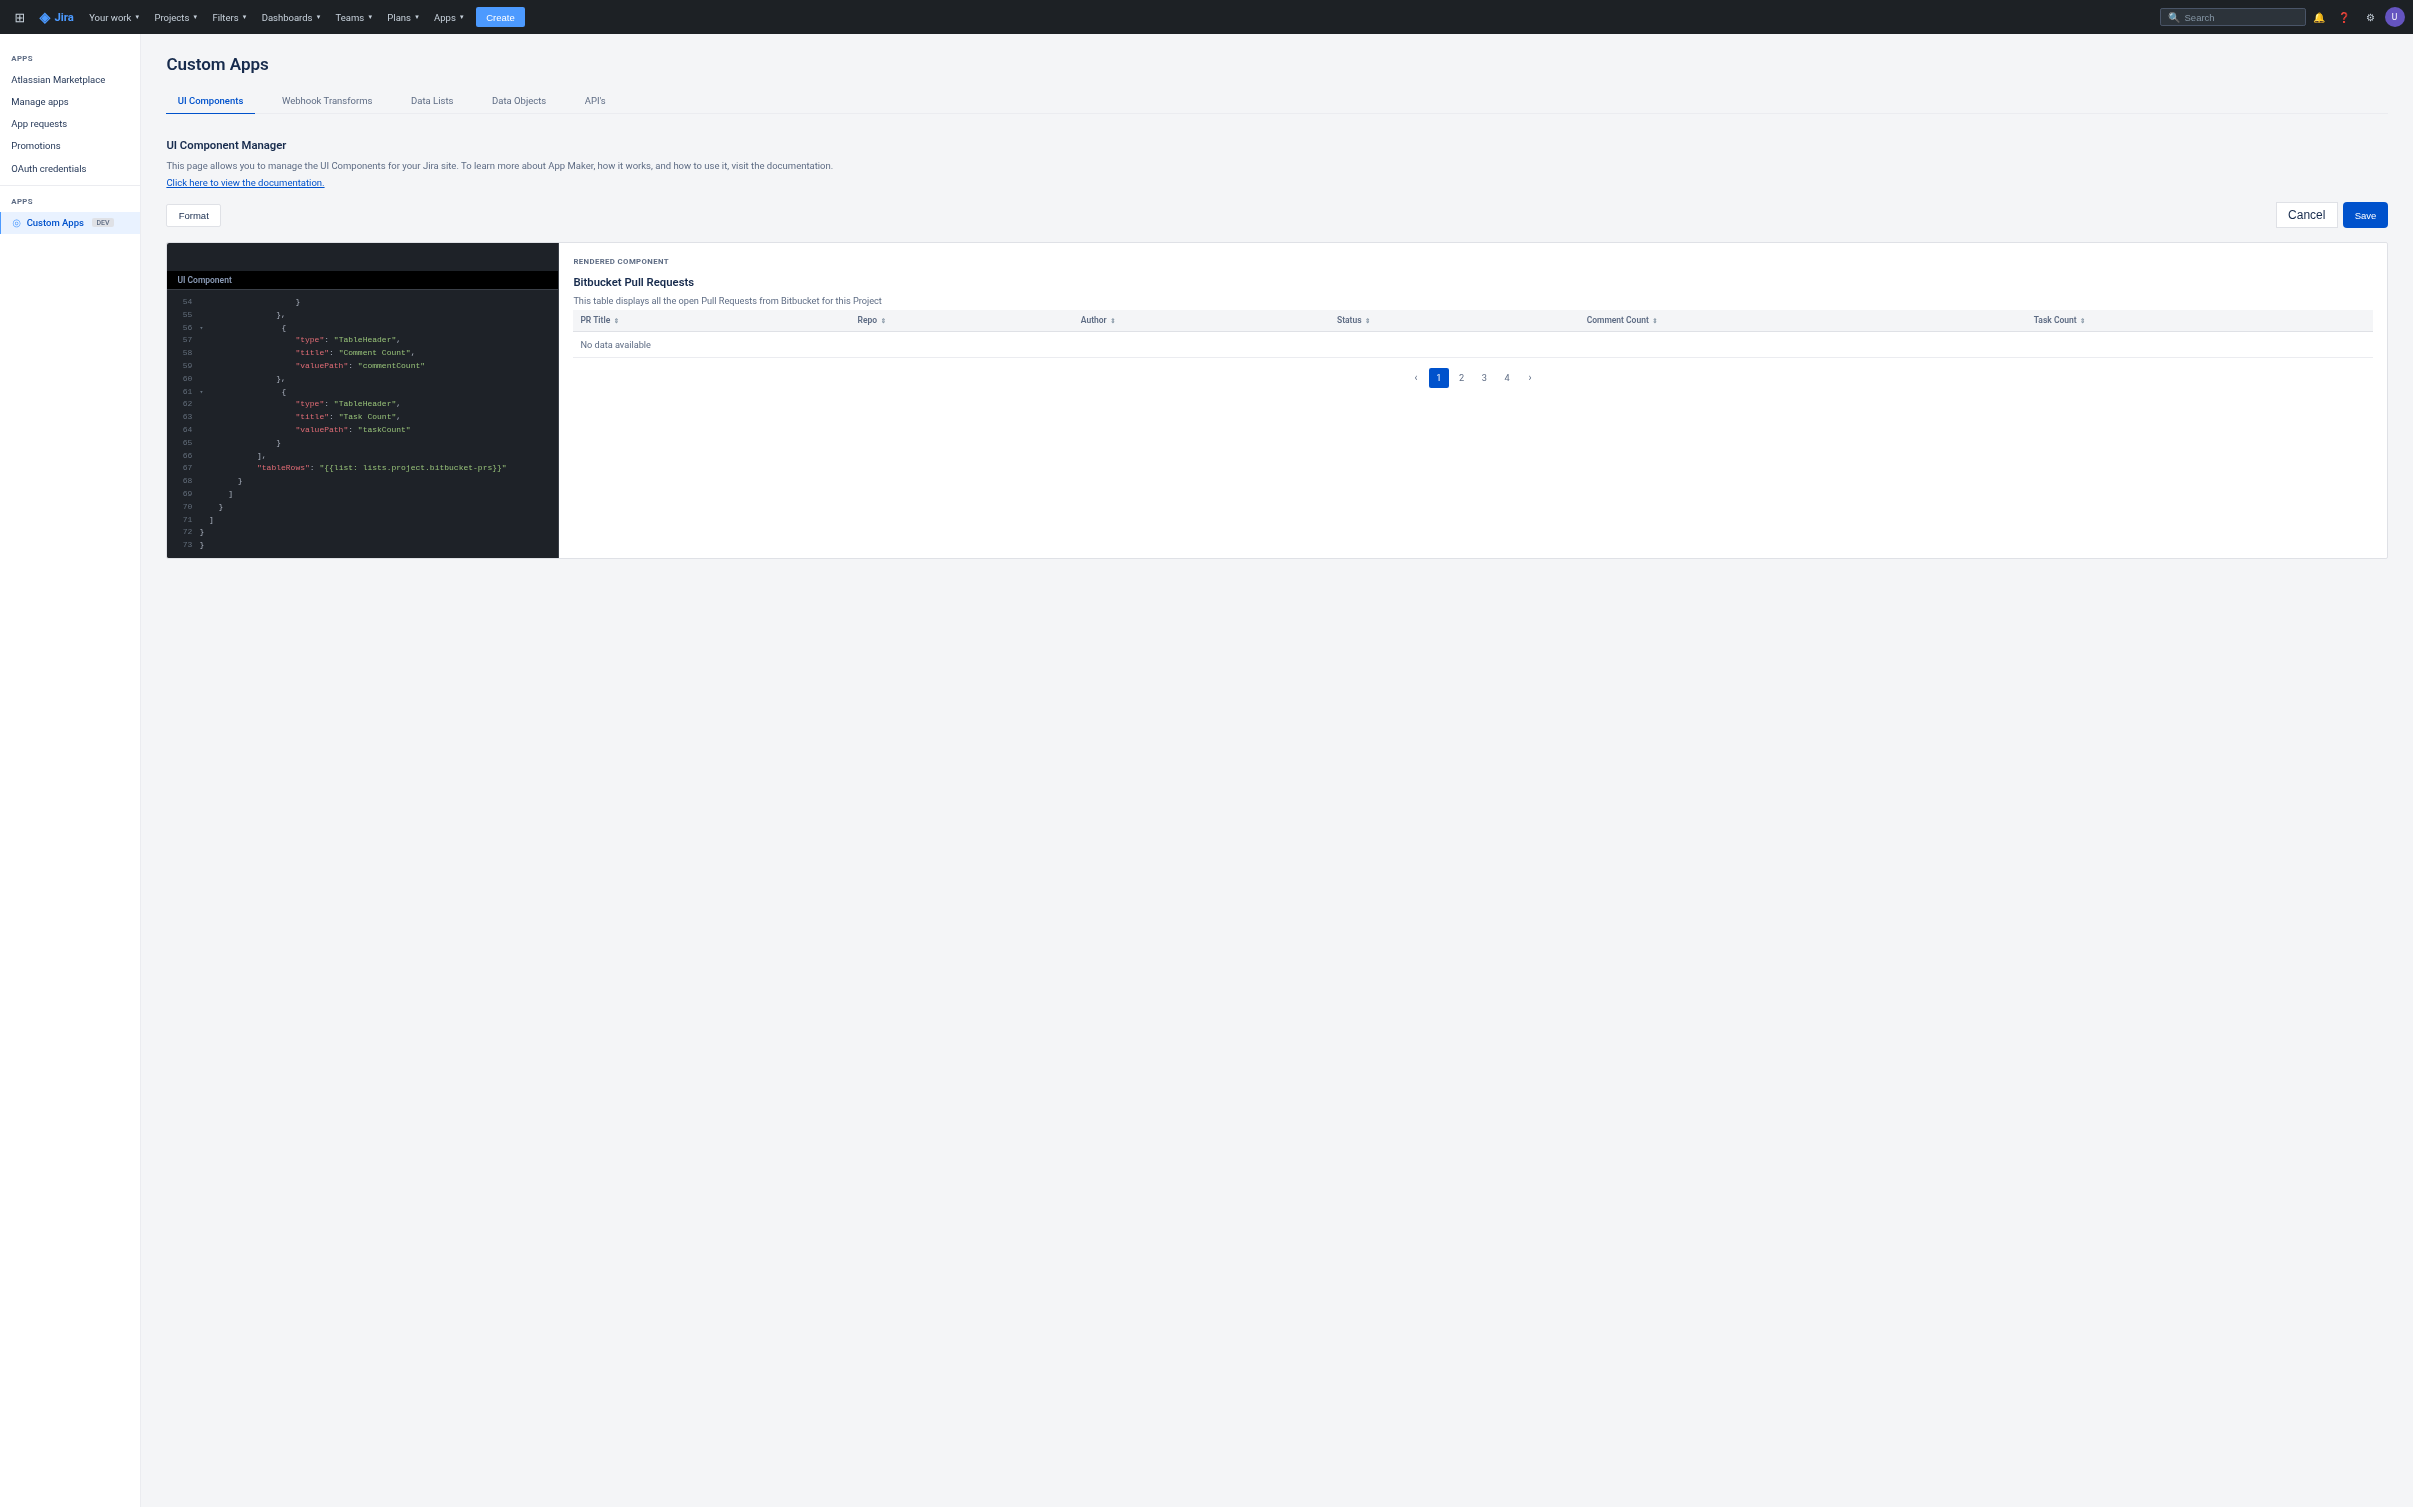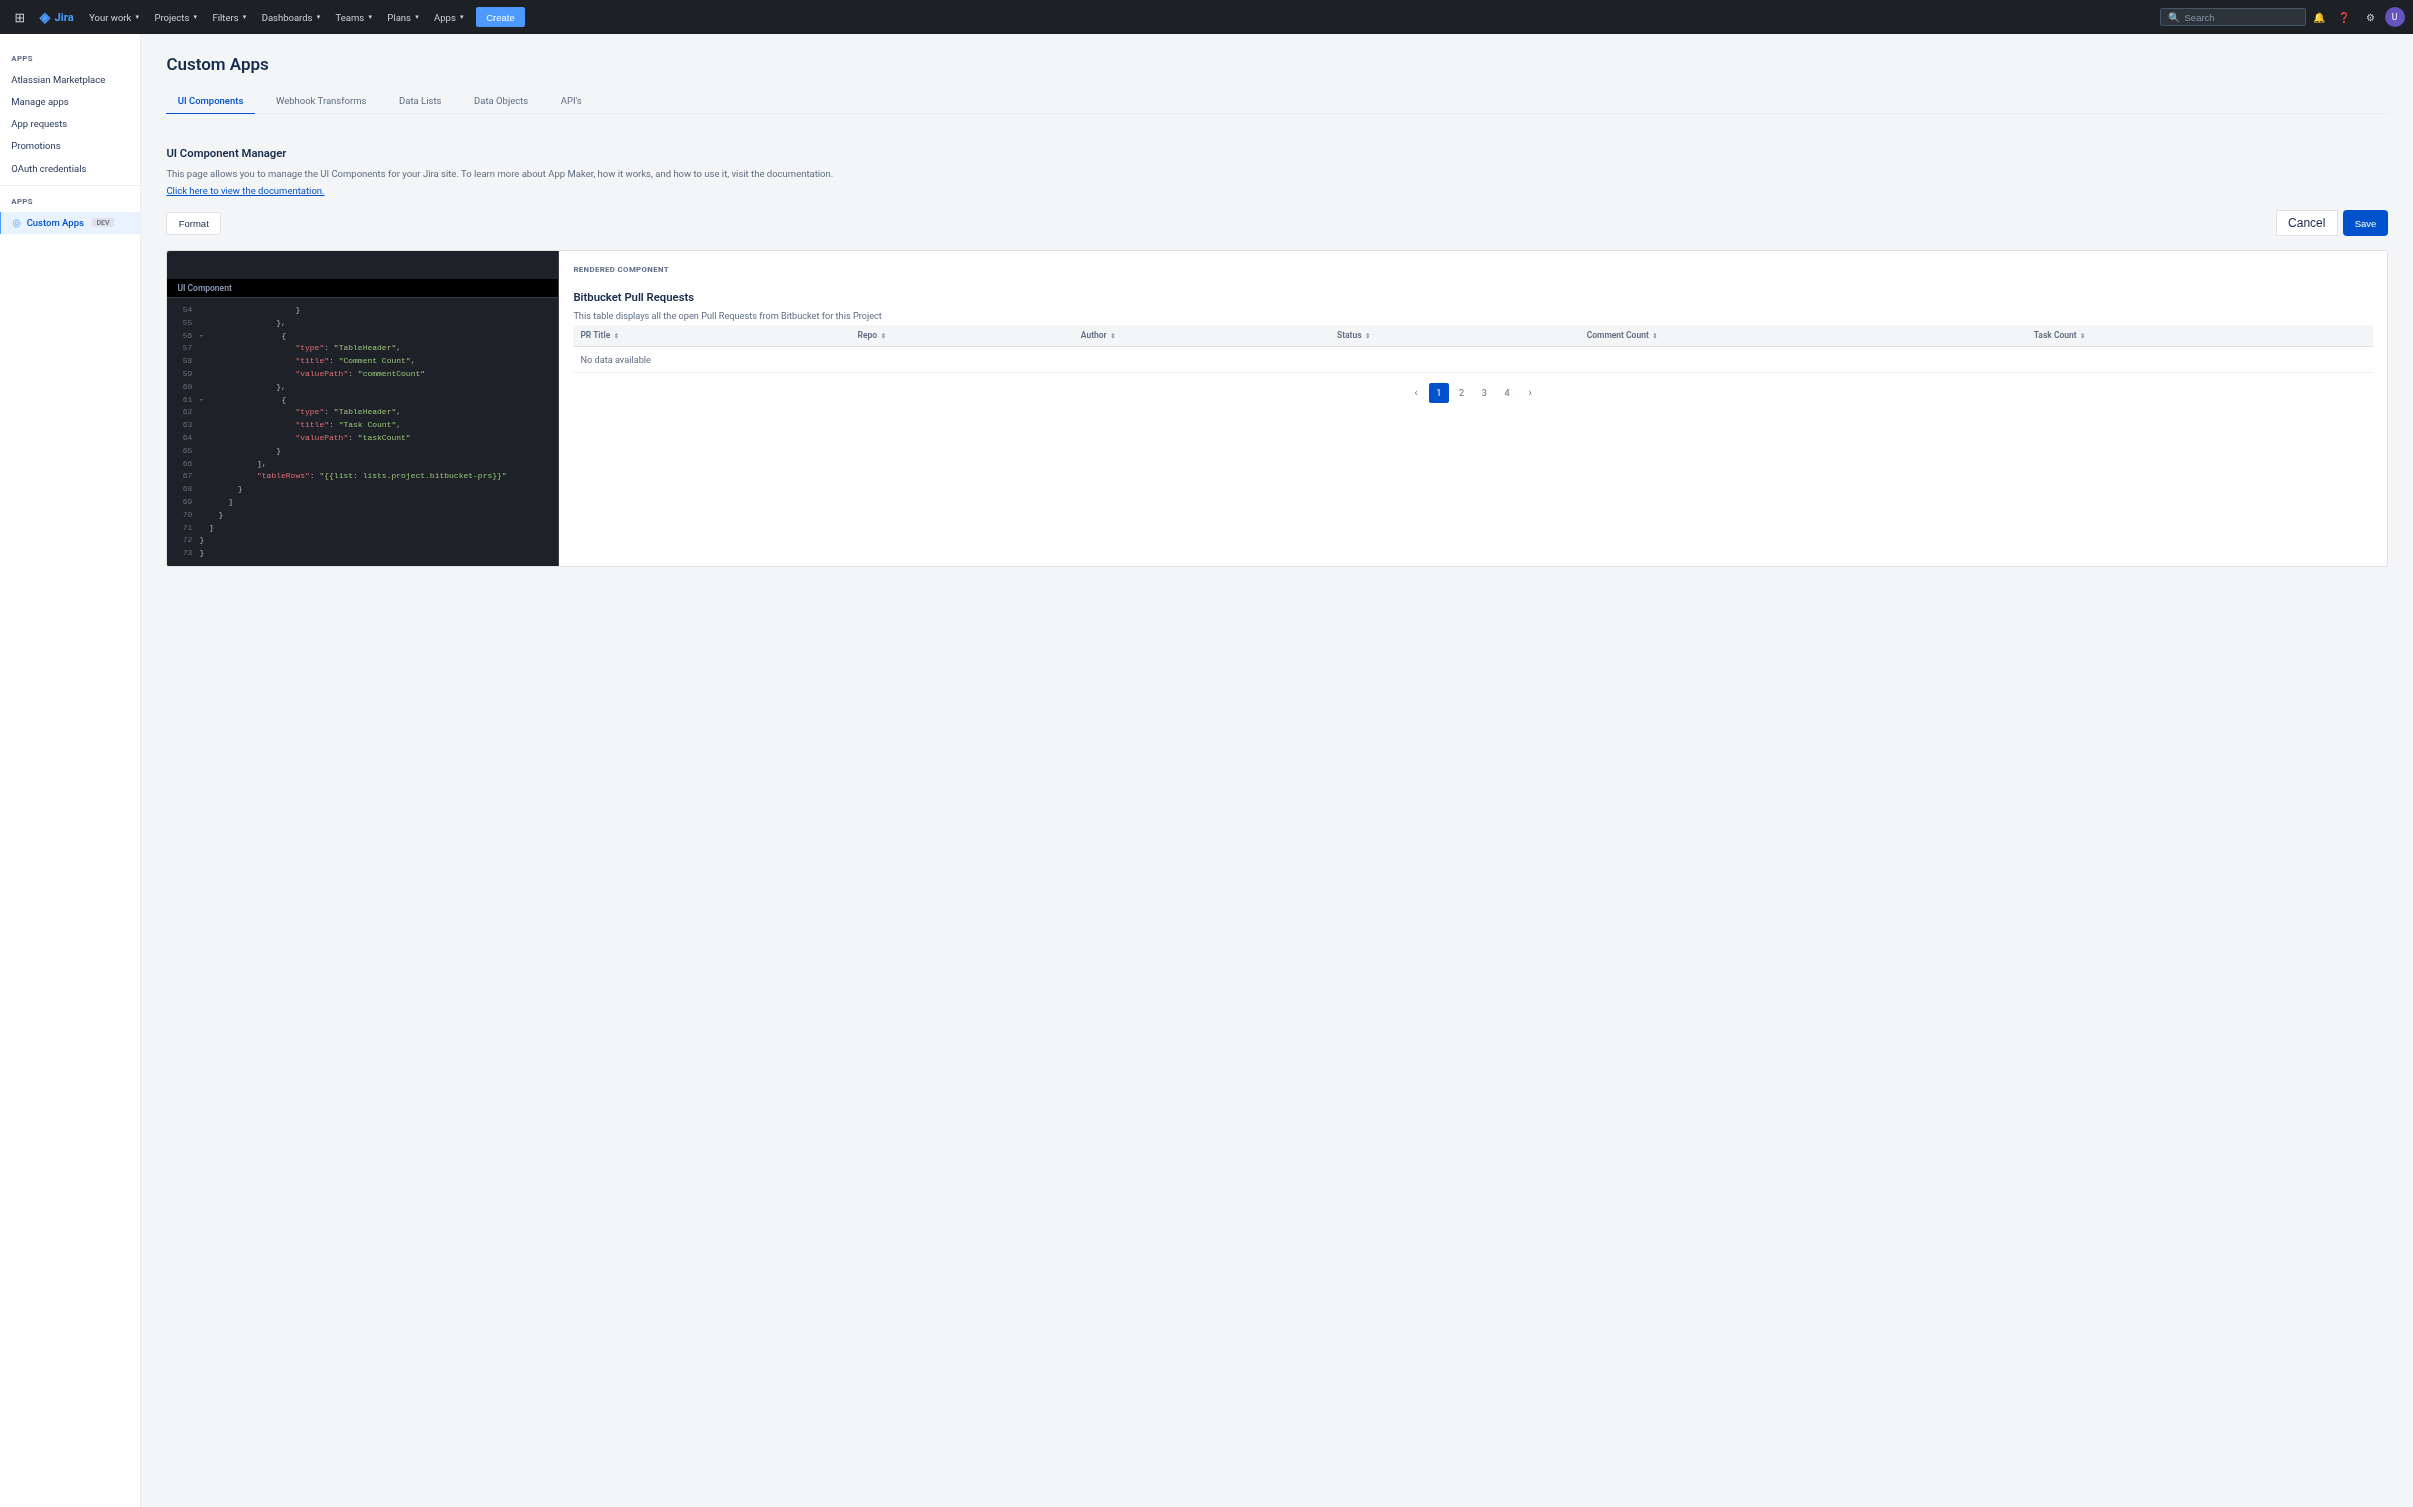--- a/index.html
+++ b/index.html
@@ -52,21 +52,21 @@
     .sidebar-item-active .si-icon { color: #4c9aff; font-size: 10px; }
     .sidebar-badge { background: #dfe1e6; color: #5e6c84; font-size: 7px; padding: 0.7px 4.2px; border-radius: 2.1px; margin-left: 2.8px; }
     .sidebar-divider { border: none; border-top: 0.7px solid #ebecf0; margin: 5.6px 0; }
 
     
     .main-content { flex: 1; overflow-y: auto; padding: 20px 25.4px; background: #f4f5f7; }
 
     .page-title { font-size: 17px; font-weight: 600; color: #172b4d; margin-bottom: 14px; }
 
     
-    .tabs { display: flex; gap: 10px; border-bottom: 1.4px solid #ebecf0; margin-bottom: 33px; text-align: center; }
+    .tabs { display: flex; gap: 16px; border-bottom: 1.4px solid #ebecf0; margin-bottom: 25px; text-align: center; }
     .tab {
       padding: 7px 11.3px; font-size: 9.5px; cursor: pointer; color: #5e6c84;
       border-bottom: 1.4px solid transparent; margin-bottom: -1.4px; white-space: nowrap;
     }
     .tab.active { color: #0052cc; border-bottom-color: #0052cc; font-weight: 500; }
 
     
     .section-title { font-size: 11.3px; font-weight: 600; color: #172b4d; margin-bottom: 7px; }
     .section-desc { font-size: 9.5px; color: #5e6c84; margin-bottom: 4.2px; line-height: 1.5; }
     .doc-link { color: #0052cc; text-decoration: underline; font-size: 9.5px; cursor: pointer; }
@@ -99,21 +99,21 @@
     .code-lines { padding: 5.6px 8.5px 5.6px 0; flex: 1; overflow-x: auto; }
     .code-line { font-size: 8px; line-height: 1.6; font-family: 'Courier New', monospace; white-space: pre; color: #abb2bf; }
     .fold-arrow { color: #636e7b; font-size: 6.4px; margin-right: 1.4px; }
     .c-brace { color: #abb2bf; }
     .c-key { color: #e06c75; }
     .c-string { color: #98c379; }
     .c-colon { color: #abb2bf; }
 
     
     .rendered-panel { flex: 1; padding: 14px; background: #fff; border-radius: 0 2.1px 2.1px 0; }
-    .rendered-header { font-size: 7.8px; font-weight: 700; color: #5e6c84; text-transform: uppercase; letter-spacing: 0.05em; margin-bottom: 17px; }
+    .rendered-header { font-size: 7.8px; font-weight: 700; color: #5e6c84; text-transform: uppercase; letter-spacing: 0.05em; margin-bottom: 10px; }
     .component-title { font-size: 11.3px; font-weight: 600; color: #172b4d; margin-bottom: 5.6px; }
     .component-desc { font-size: 9.2px; color: #5e6c84; margin-bottom: 4px; }
 
     
     .pr-table { width: 100%; border-collapse: collapse; font-size: 8.8px; }
     .pr-table th {
       padding: 5.6px 7px; text-align: left; color: #5e6c84; font-weight: 600;
       border-bottom: 1.4px solid #dfe1e6; background: #f4f5f7; font-size: 8.5px; white-space: nowrap;
     }
     .pr-table th .sort-arrow { font-size: 6.4px; color: #8596a5; margin-left: 1.4px; }

